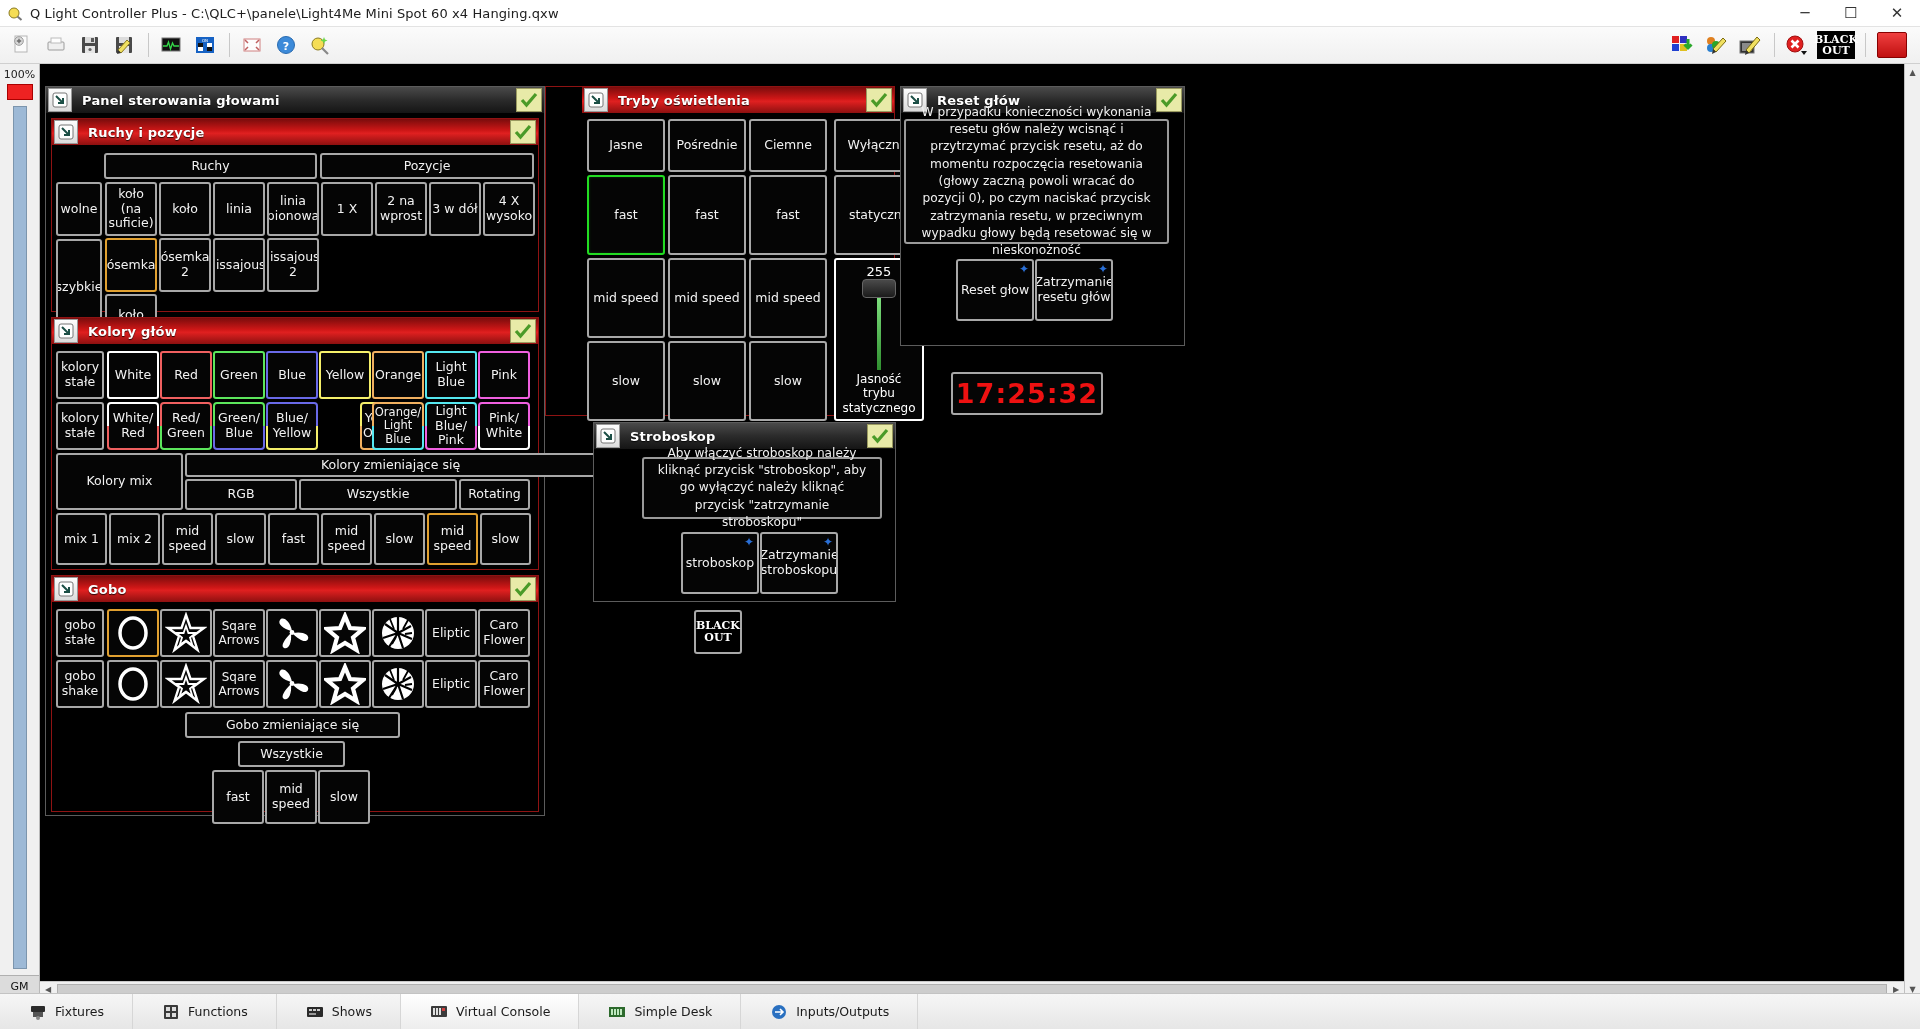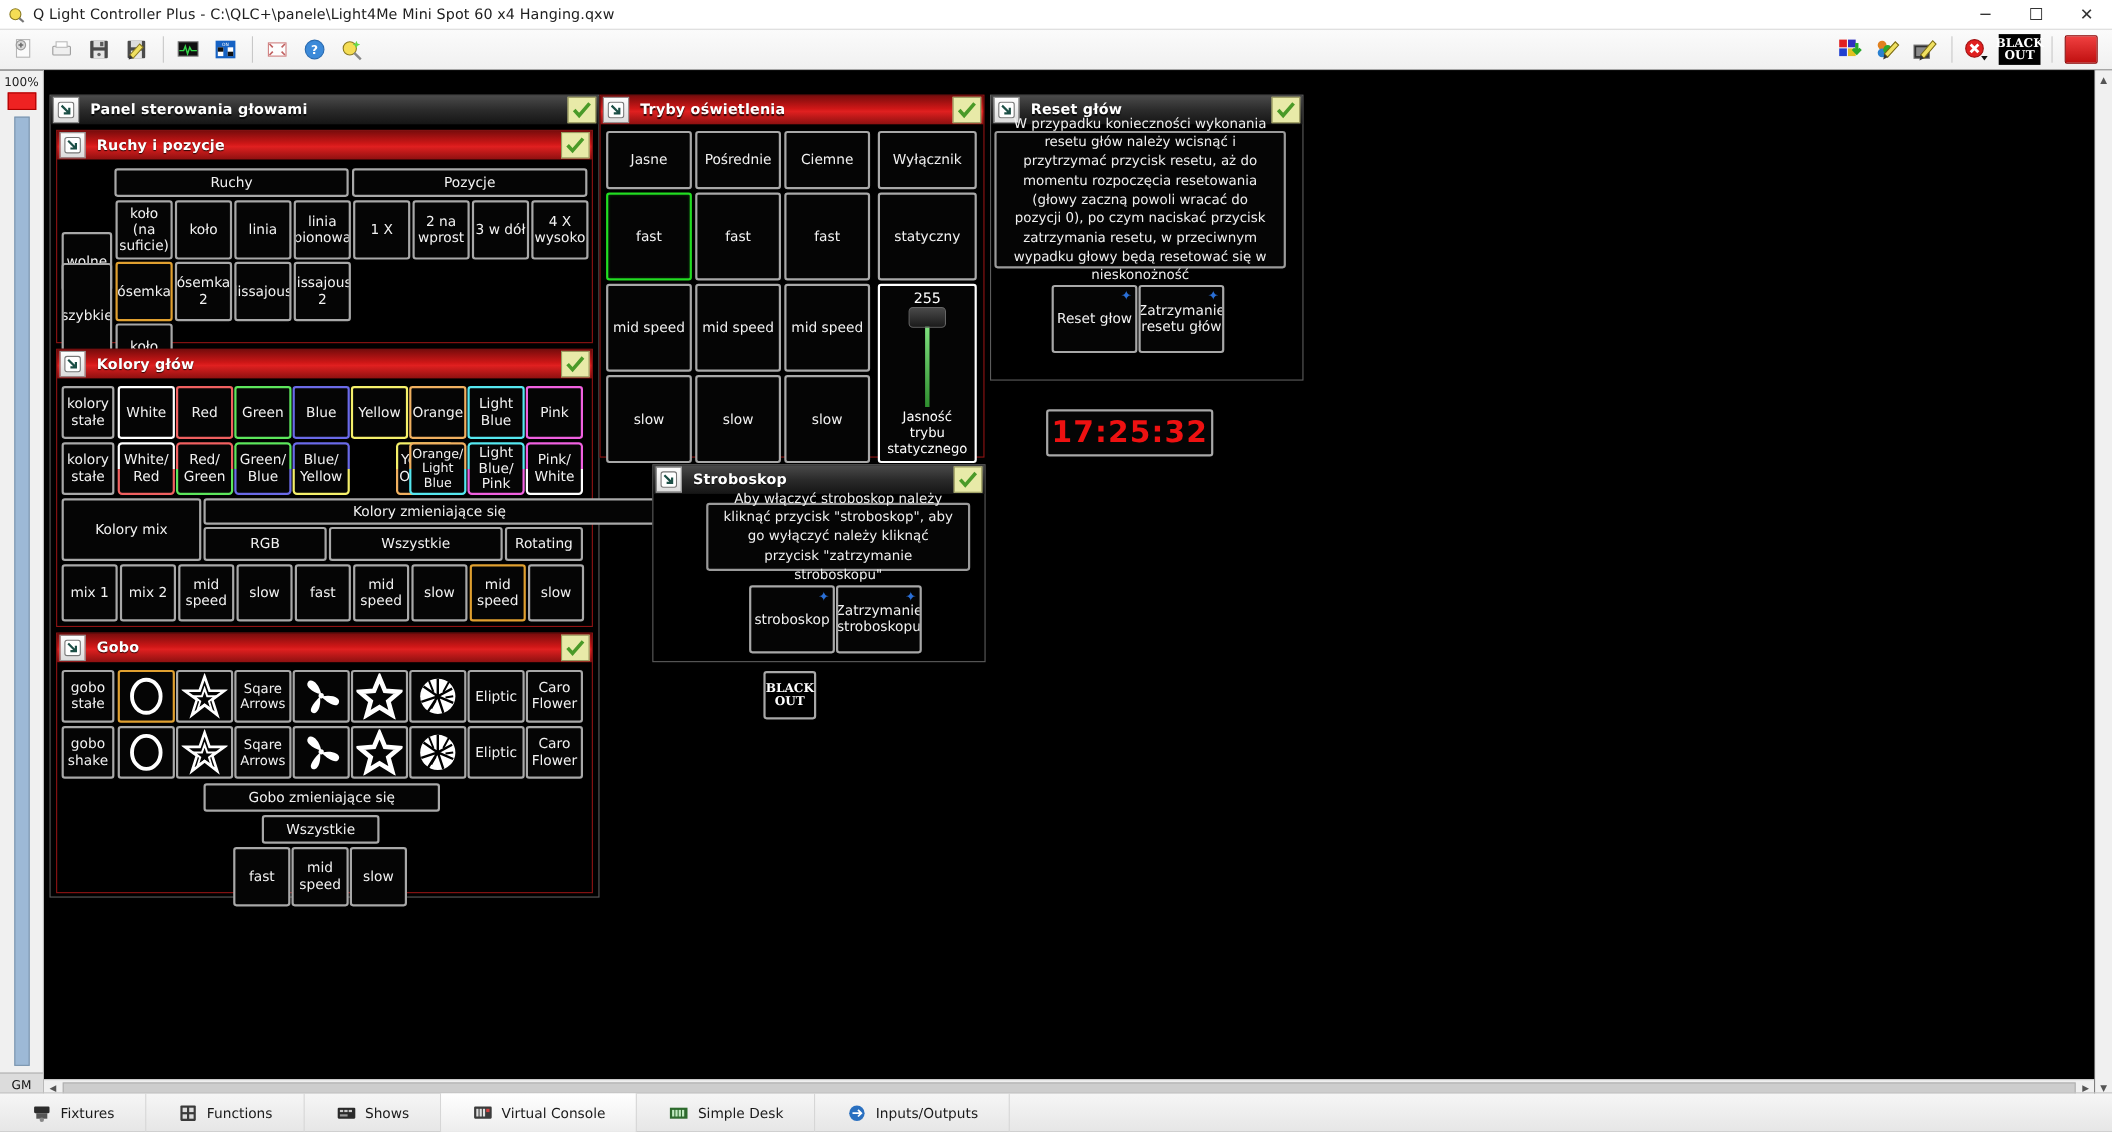--- a/index.html
+++ b/index.html
@@ -416,21 +416,21 @@
           <svg width="18" height="16" viewBox="0 0 18 16">
               <path d="M2 8 L6.5 13 L16 2" stroke="#4a9a28" stroke-width="3.2" fill="none"></path>
             </svg>
         </div>
       </div>
       <div class="frame-body">
 
         <div class="lbl" style="left:52px; top:8px; width:213px; height:26px;">Ruchy</div>
         <div class="lbl" style="left:268px; top:8px; width:214px; height:26px;">Pozycje</div>
 
-        <div class="btn" style="left:4px; top:37px; width:46px; height:54px;margin-top:29px;">wolne</div>
+        <div class="btn" style="left:4px; top:37px; width:46px; height:54px;">wolne</div>
         <div class="btn" style="left:4px; top:94px; width:46px; height:97px;">szybkie</div>
 
         <div class="btn" style="left:53px; top:37px; width:52px; height:54px;">koło (na suficie)</div>
         <div class="btn" style="left:107px; top:37px; width:52px; height:54px;">koło</div>
         <div class="btn" style="left:161px; top:37px; width:52px; height:54px;">linia</div>
         <div class="btn" style="left:215px; top:37px; width:52px; height:54px;">linia pionowa</div>
 
         <div class="btn sel-orange" style="left:53px; top:93px; width:52px; height:54px;">ósemka</div>
         <div class="btn" style="left:107px; top:93px; width:52px; height:54px;">ósemka 2</div>
         <div class="btn" style="left:161px; top:93px; width:52px; height:54px;">lissajous</div>
@@ -631,21 +631,21 @@
 
         <div class="lbl" style="left:133px; top:110px; width:215px; height:26px;">Gobo zmieniające się</div>
         <div class="lbl" style="left:186px; top:139px; width:107px; height:26px;">Wszystkie</div>
 
         <div class="btn" style="left:160px; top:168px; width:52px; height:54px;">fast</div>
         <div class="btn" style="left:213px; top:168px; width:52px; height:54px;">mid speed</div>
         <div class="btn" style="left:266px; top:168px; width:52px; height:54px;">slow</div>
       </div>
     </div>
 
-    <div class="frame" style="left:505px; top:22px; width:350px; height:330px;">
+    <div class="frame" style="left:505px; top:22px; width:350px; height:330px;padding-left:36px;">
       <div class="frame-hdr red">
         <div class="fh-btn">
           <svg width="16" height="16" viewBox="0 0 16 16">
               <rect x="1" y="1" width="14" height="14" rx="2" fill="#fff" stroke="#777"></rect>
               <path d="M4 4 L11 11 M11 6 v5 h-5" stroke="#1c4f46" stroke-width="2" fill="none"></path>
             </svg>
         </div>
         <div class="fh-title">Tryby oświetlenia</div>
         <div class="fh-spacer"></div>
         <div class="fh-check">

